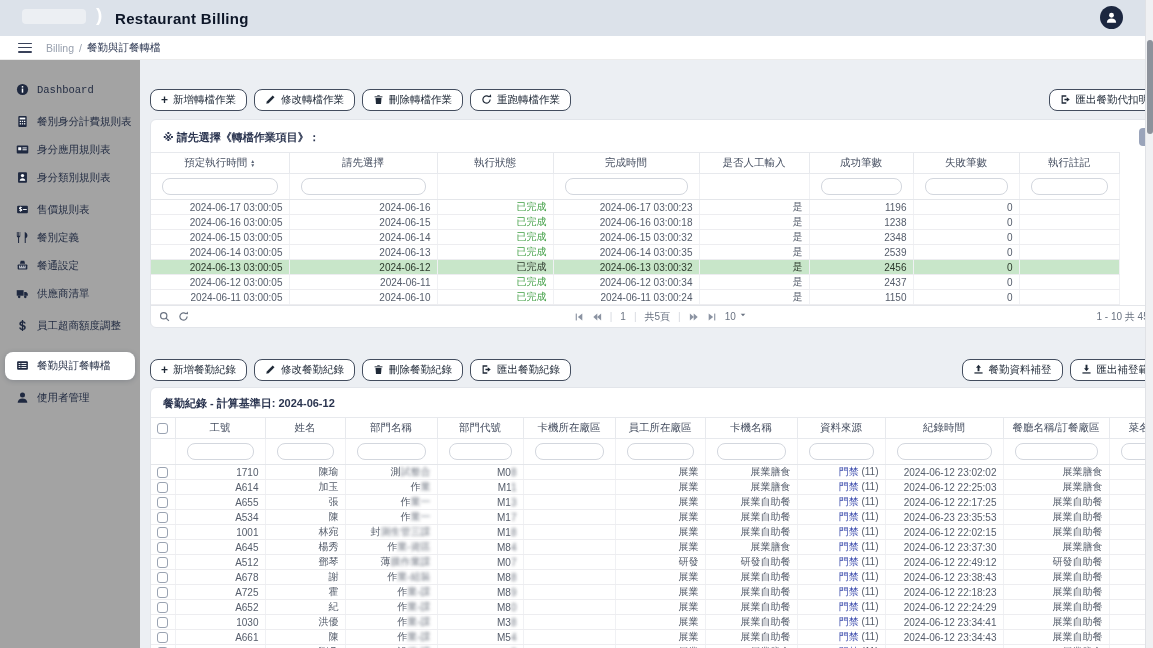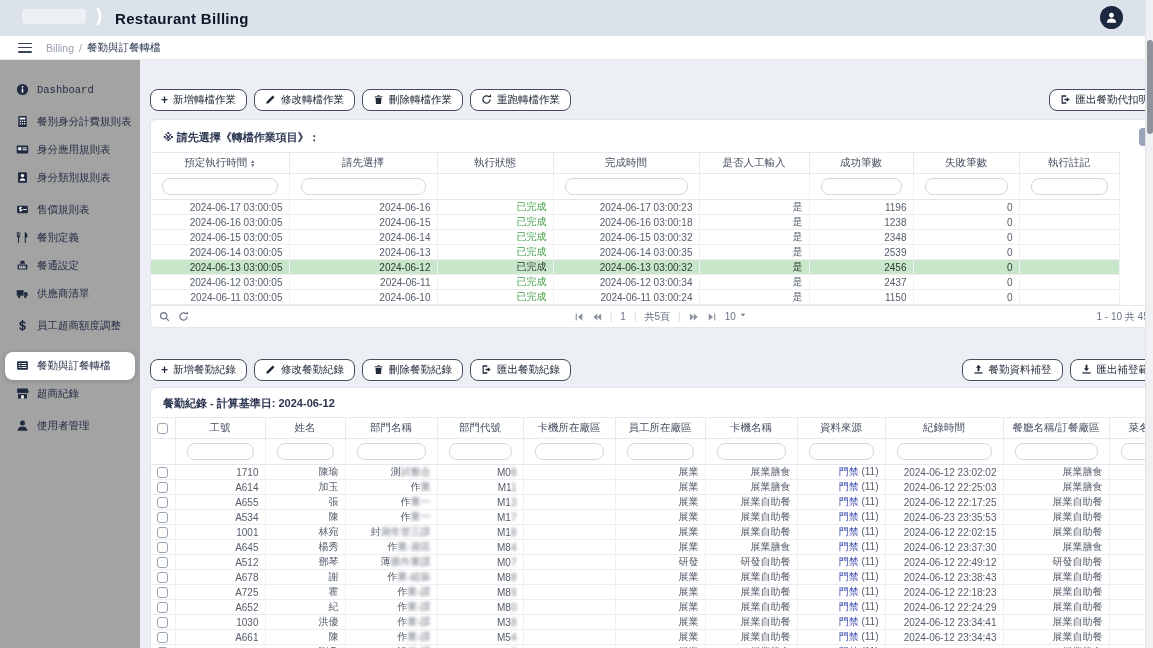--- a/index.html
+++ b/index.html
@@ -230,30 +230,20 @@
               <rect x="2.8" y="4.4" width="2" height="1"></rect>
               <rect x="5.8" y="4.4" width="5.4" height="1"></rect>
               <rect x="2.8" y="6.5" width="2" height="1"></rect>
               <rect x="5.8" y="6.5" width="5.4" height="1"></rect>
               <rect x="2.8" y="8.6" width="2" height="1"></rect>
               <rect x="5.8" y="8.6" width="5.4" height="1"></rect>
             </g>
           </svg>
         </span>
         <span>餐勤與訂餐轉檔</span>
-      </div>
-      <div class="side-item">
-        <span class="ico">
-          <svg viewBox="0 0 14 14">
-            <path d="M1.4 1.6h11.2l1 3.4c0 .9-.7 1.7-1.7 1.7-.6 0-1.2-.3-1.5-.8-.3.5-.9.8-1.5.8s-1.2-.3-1.5-.8c-.3.5-.9.8-1.5.8s-1.2-.3-1.5-.8c-.3.5-.9.8-1.5.8-1 0-1.7-.8-1.7-1.7z"></path>
-            <path d="M2.2 7.6h9.6v4.8H2.2z"></path>
-            <rect x="5.6" y="8.9" width="2.8" height="3.5" fill="#fbfcfd"></rect>
-          </svg>
-        </span>
-        <span>超商紀錄</span>
       </div>
       <div class="side-item gap">
         <span class="ico">
           <svg viewBox="0 0 14 14">
             <circle cx="7" cy="4.4" r="2.7"></circle>
             <path d="M1.8 12.6c0-2.9 2.3-4.5 5.2-4.5s5.2 1.6 5.2 4.5z"></path>
           </svg>
         </span>
         <span>使用者管理</span>
       </div>

